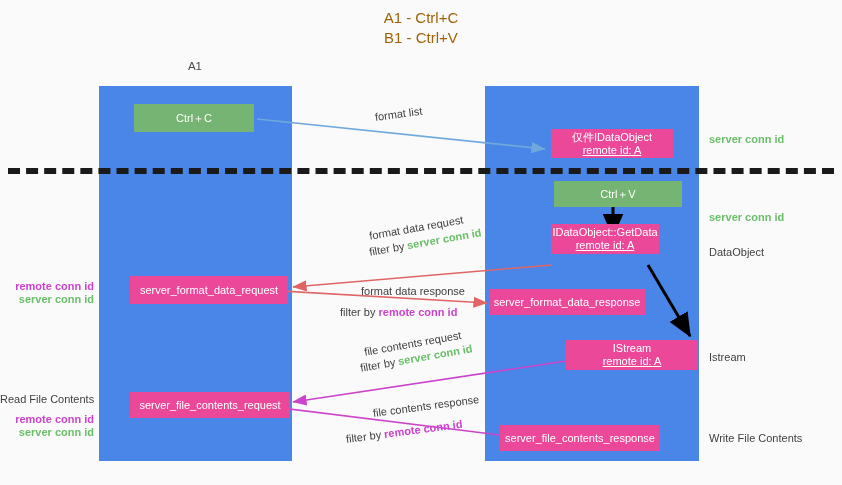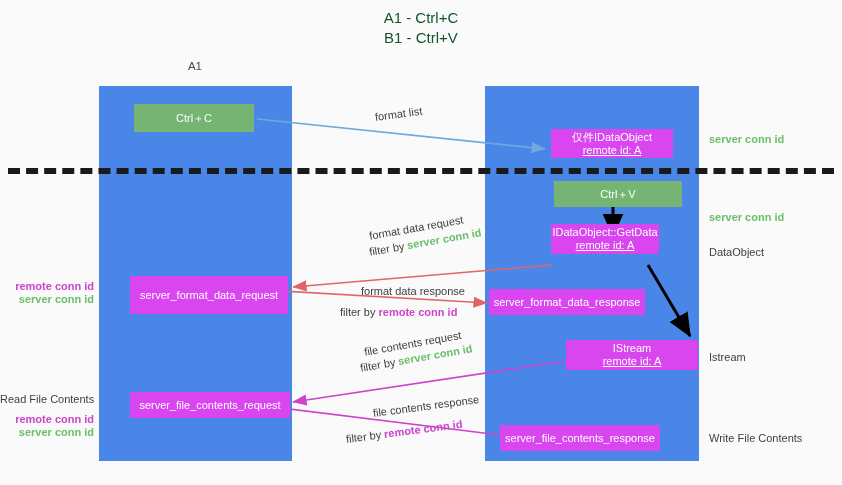--- a/index.html
+++ b/index.html
@@ -7,38 +7,38 @@
     width:842px;height:485px;position:relative;overflow:hidden;
     background:#fafafa;
     font-family:"Liberation Sans", sans-serif;
     color:#404040;
   }
   #stage{position:absolute;left:0;top:0;width:842px;height:485px;}
   svg.layer{position:absolute;left:0;top:0;width:842px;height:485px;pointer-events:none;}
 
   .title{
     position:absolute;left:0;top:8px;width:842px;text-align:center;
-    font-size:15px;line-height:20px;color:#14532d;
+    font-size:15px;line-height:20px;color:#a16207;
   }
 
   .colhead{
     position:absolute;text-align:center;font-size:11.5px;line-height:14px;color:#4a4a4a;
   }
   .colhead .big{display:block;}
   .colhead .sub{display:block;margin-top:41px;}
 
   .band{position:absolute;background:#4a86e8;}
 
   .box{
     position:absolute;box-sizing:border-box;
     display:flex;flex-direction:column;align-items:center;justify-content:center;
     color:#ffffff;font-size:11px;line-height:13px;text-align:center;
   }
   .box.green{background:#6aa84f;background:#76b474;}
-  .box.orange{background:#d946ef;}
+  .box.orange{background:#ec4899;}
   .box .l2{display:block;text-decoration:underline;}
 
   .lbl{position:absolute;font-size:11px;line-height:14px;white-space:nowrap;}
   .lbl.gray{color:#3f3f3f;}
   .green-t{color:#6abf69;font-weight:bold;}
   .magenta-t{color:#cc44cc;font-weight:bold;}
   .lbl.right{text-align:right;}
 
   .rot-a{transform:rotate(-7.5deg);transform-origin:left top;}
   .rot-b{transform:rotate(-10deg);transform-origin:left top;}
@@ -118,21 +118,21 @@
   <div class="box orange" style="left:551px;top:224px;width:108px;height:30px;">
     <span>IDataObject::GetData</span>
     <span class="l2">remote id: A</span>
   </div>
 
   <div class="box orange" style="left:566px;top:340px;width:132px;height:30px;">
     <span>IStream</span>
     <span class="l2">remote id: A</span>
   </div>
 
-  <div class="box orange" style="left:130px;top:276px;width:158px;height:38px;">
+  <div class="box orange" style="left:130px;top:276px;width:158px;height:28px;">
     <span>server_format_data_request</span>
   </div>
 
   <div class="box orange" style="left:489px;top:289px;width:156px;height:26px;">
     <span>server_format_data_response</span>
   </div>
 
   <div class="box orange" style="left:130px;top:392px;width:160px;height:26px;">
     <span>server_file_contents_request</span>
   </div>

